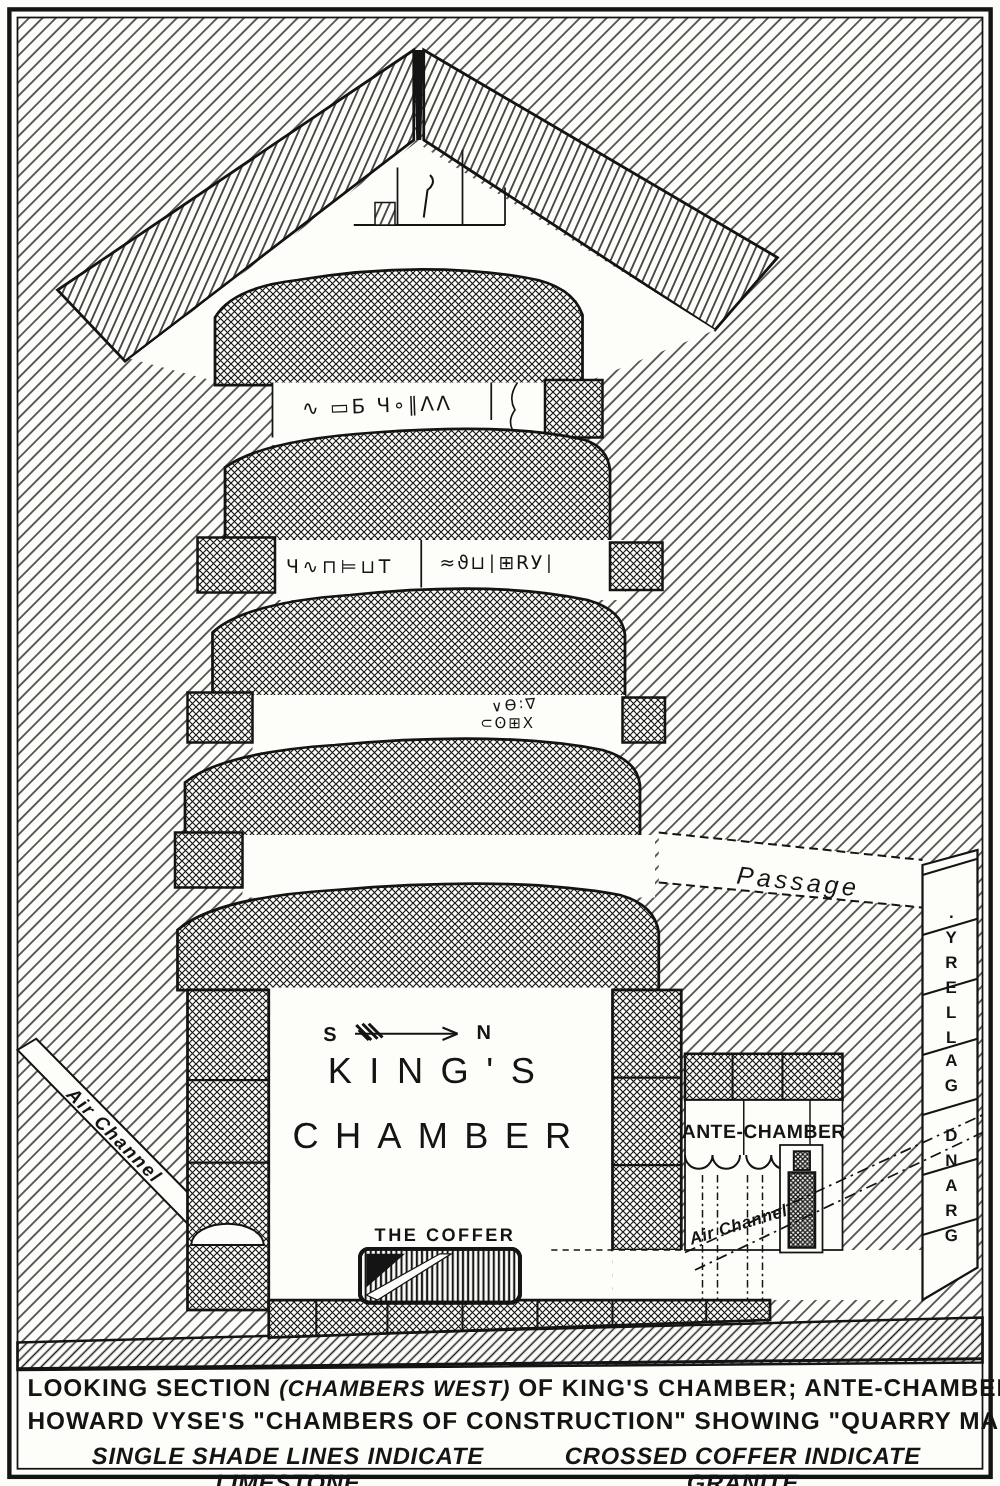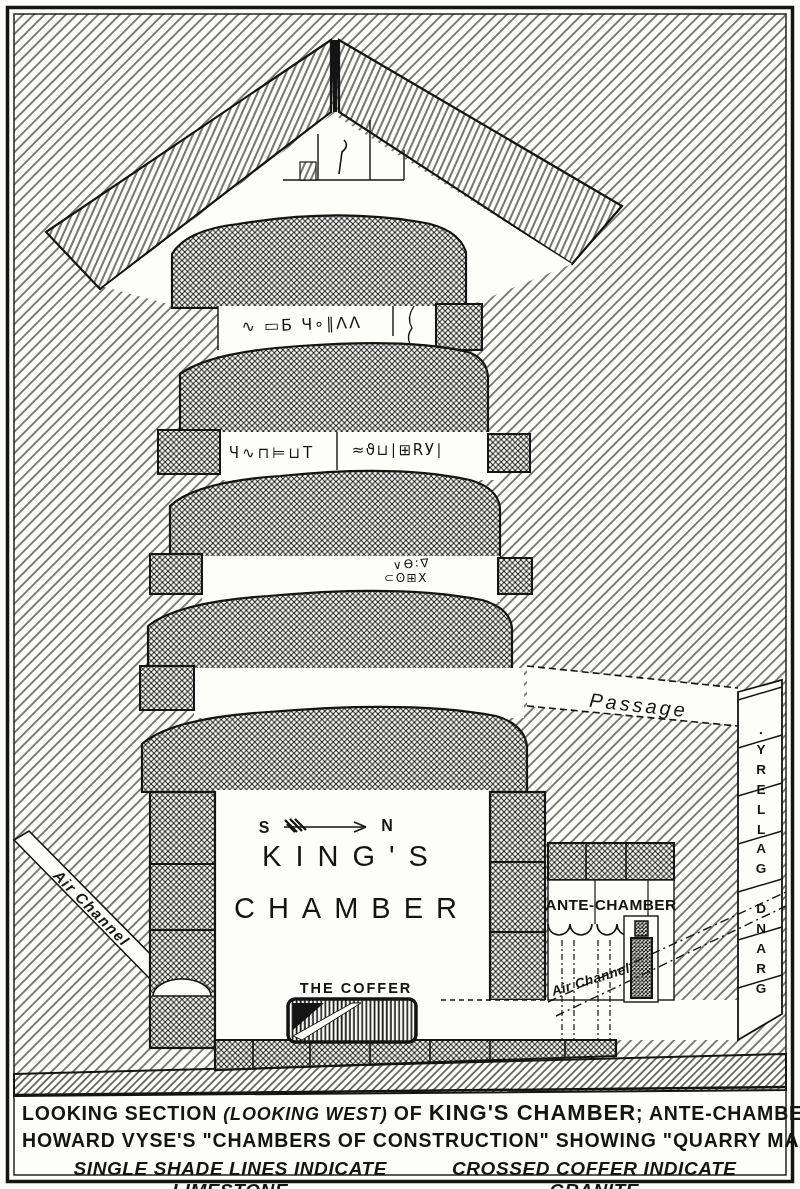--- a/index.html
+++ b/index.html
@@ -8,21 +8,21 @@
   #plate svg{position:absolute;left:0;top:0;}
   svg text{font-family:"Liberation Sans",sans-serif;fill:#141414;}
   .marks{font-family:"DejaVu Sans",sans-serif;fill:#141414;}
   
   #gg-label{position:absolute;left:745px;top:720px;width:32px;text-align:center;
             font-size:13.5px;font-weight:bold;line-height:19.9px;letter-spacing:0;}
   
   #caption{position:absolute;left:22px;right:22px;top:1100px;text-align:center;}
   .cap-line1{font-size:19.5px;font-weight:bold;letter-spacing:.8px;white-space:nowrap;}
   .cap-ital{font-style:italic;font-size:18px;}
-  .cap-big{font-size:22px;letter-spacing:1px;}
+  .cap-big{font-size:19px;letter-spacing:1px;}
   .cap-line2{font-size:19.5px;font-weight:bold;letter-spacing:.8px;margin-top:3px;white-space:nowrap;}
   .cap-line3{display:flex;justify-content:space-between;padding:0 14px;margin-top:6px;
              font-size:19px;font-weight:bold;font-style:italic;letter-spacing:.6px;}
 </style>
 </head>
 <body>
 
 <div id="plate">
 
 <svg width="800" height="1189" viewBox="0 0 800 1189">
@@ -232,21 +232,21 @@
       <div>G</div>
       <div>&nbsp;</div>
       <div>D</div>
       <div>N</div>
       <div>A</div>
       <div>R</div>
       <div>G</div>
     </div>
 
 <div id="caption">
-  <div class="cap-line1"><span>LOOKING SECTION </span><span class="cap-ital">(LOOKING WEST)</span><span> OF </span><span class="cap-big">KING'S CHAMBER</span><span>; ANTE-CHAMBER AND</span></div>
+  <div class="cap-line1"><span>LOOKING SECTION </span><span class="cap-ital">(CHAMBERS WEST)</span><span> OF </span><span class="cap-big">KING'S CHAMBER</span><span>; ANTE-CHAMBER AND</span></div>
   <div class="cap-line2">HOWARD VYSE'S "CHAMBERS OF CONSTRUCTION" SHOWING "QUARRY MARKS"</div>
   <div class="cap-line3">
     <span>SINGLE SHADE LINES INDICATE LIMESTONE</span>
     <span>CROSSED COFFER INDICATE GRANITE</span>
   </div>
 </div>
 
 </div>
 
 </body></html>

